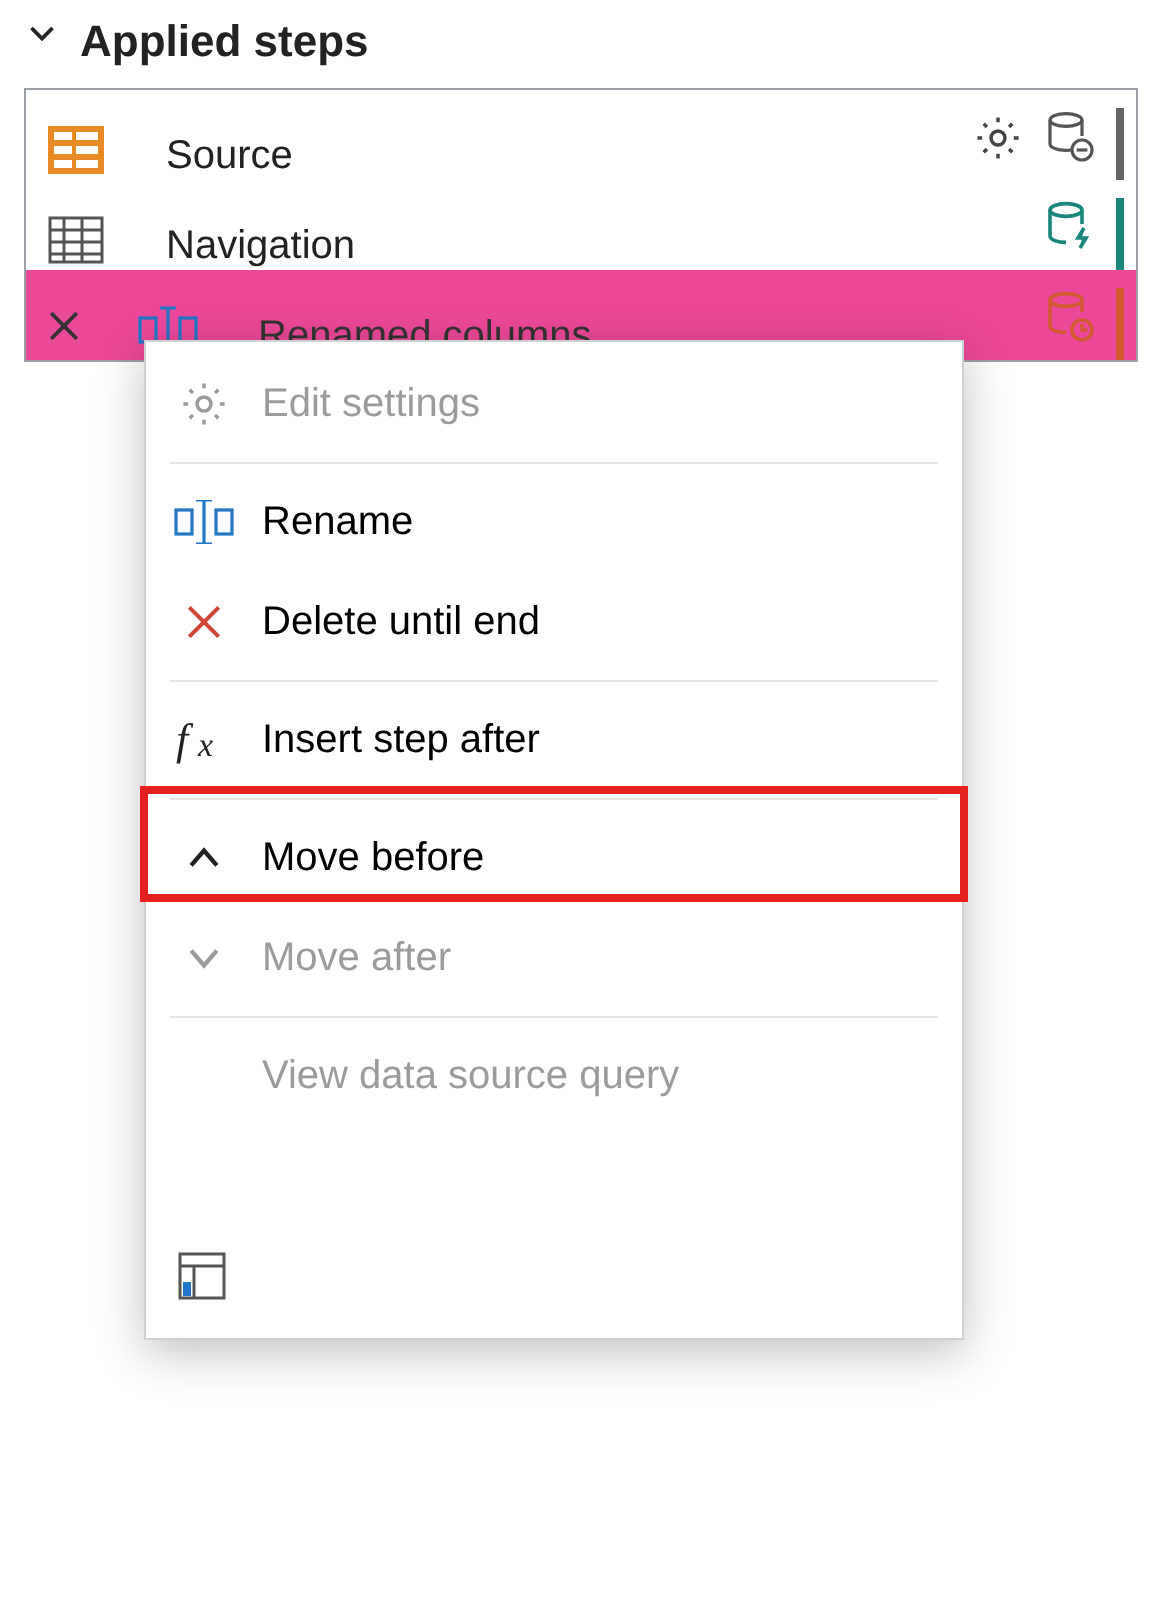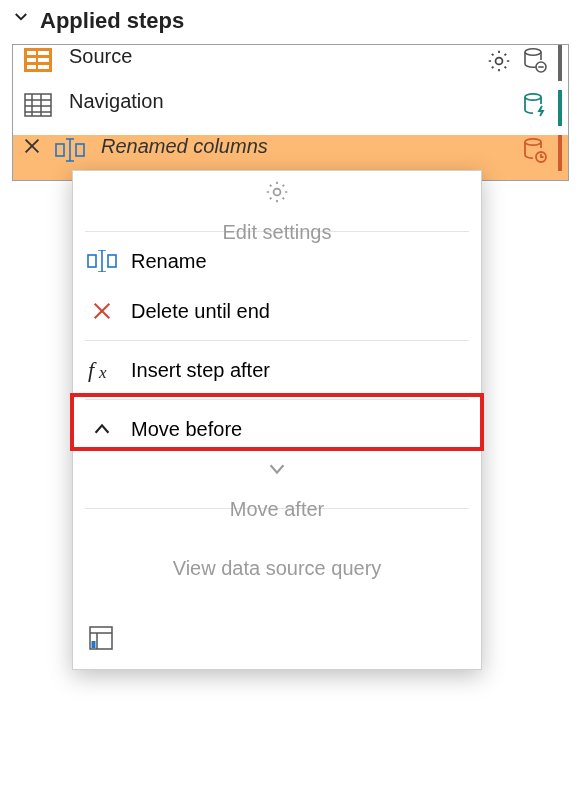--- a/index.html
+++ b/index.html
@@ -19,27 +19,27 @@
     padding: 8px 12px 4px 12px;
     font-weight: 600;
     font-size: 22px;
   }
   .panel-border {
     border: 1px solid #9aa0a6;
     margin: 6px 12px 12px 12px;
   }
   .step-row {
     display: flex;
-    align-items: flex-start;
+    align-items: flex-end;
     height: 45px;
     padding: 0 6px 0 10px;
-    gap: 16px;
+    gap: 30px;
     position: relative;
   }
-  .step-row.selected { background: #fdba74; font-style: italic; }
+  .step-row.selected { background: #ec4899; }
   .step-ico { width: 30px; height: 30px; display:flex;align-items:center;justify-content:center; }
   .step-label { flex: 1; font-size: 20px; color: #222; }
   .step-label.partly { color: #333; }
   .row-right { display: flex; align-items: center; gap: 10px; }
   .tick { width:4px; height:36px; }
   .ctx-menu {
     position: absolute;
     left: 72px; top: 170px;
     width: 410px;
     background: #fff;
@@ -49,21 +49,21 @@
   }
   .m-item {
     display: flex; align-items: center;
     height: 50px;
     padding: 0 14px;
     gap: 14px;
     font-size: 20px;
     color: #000000;
     cursor: pointer;
   }
-  .m-item.disabled { color: #9b9b9b; cursor: default; flex-direction: column; }
+  .m-item.disabled { color: #9b9b9b; cursor: default; }
   .m-item .m-ico { width: 30px; height: 30px; display:flex;align-items:center;justify-content:center; flex-shrink:0;}
   .m-sep { height:1px; background:#e4e4e4; margin: 4px 12px; }
   .highlight-box {
     position:absolute;
     left: 70px; top: 393px;
     width: 414px; height: 58px;
     border: 4px solid #e3211e;
     pointer-events:none;
   }
   .x-del {

